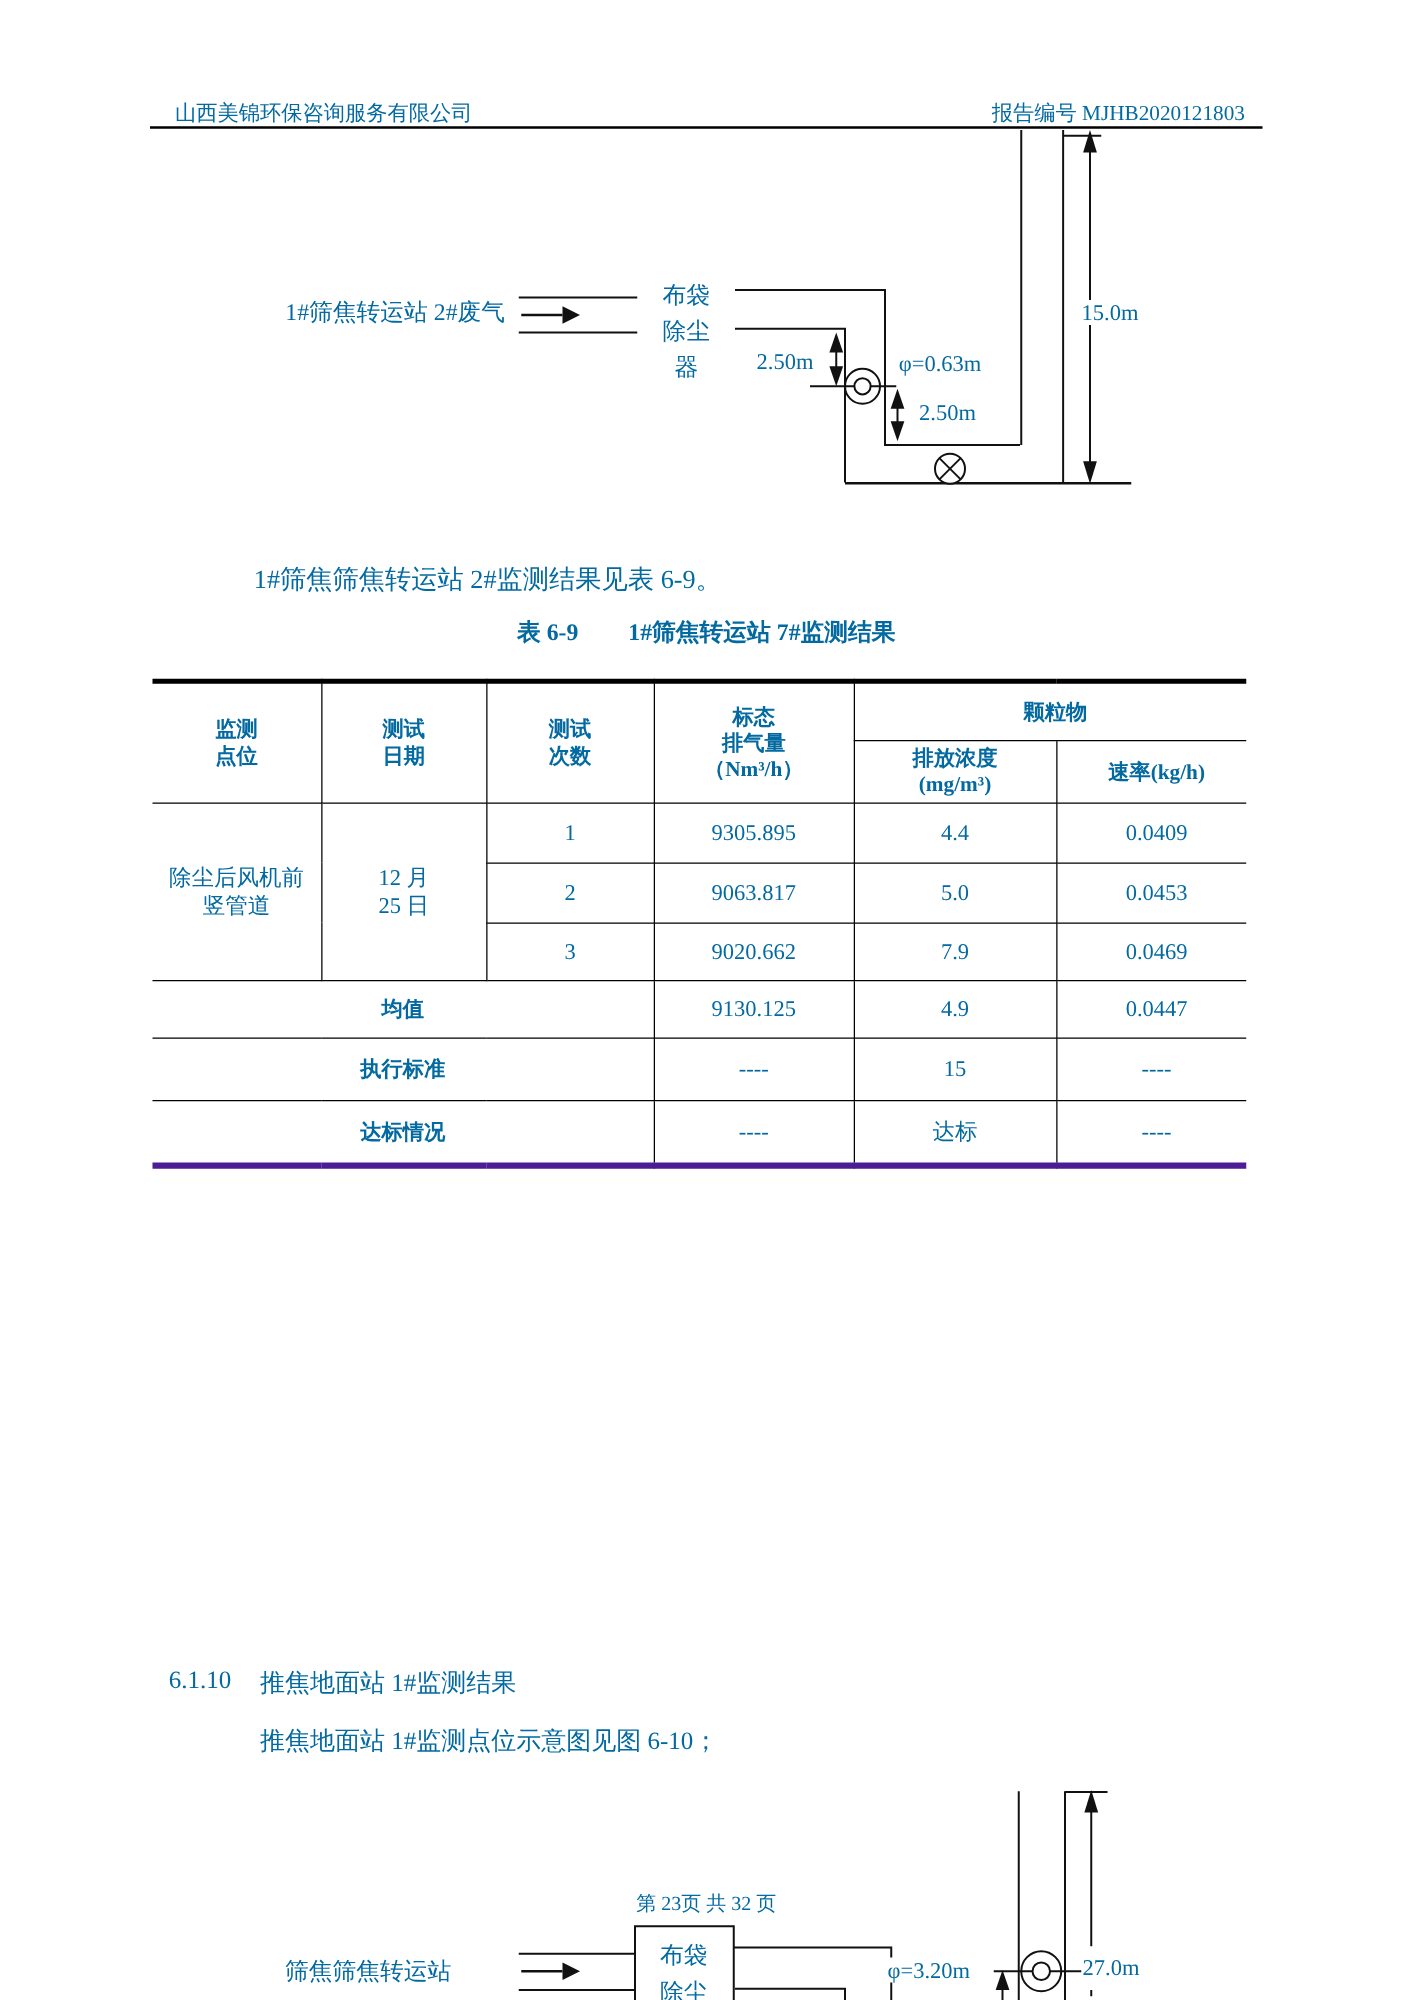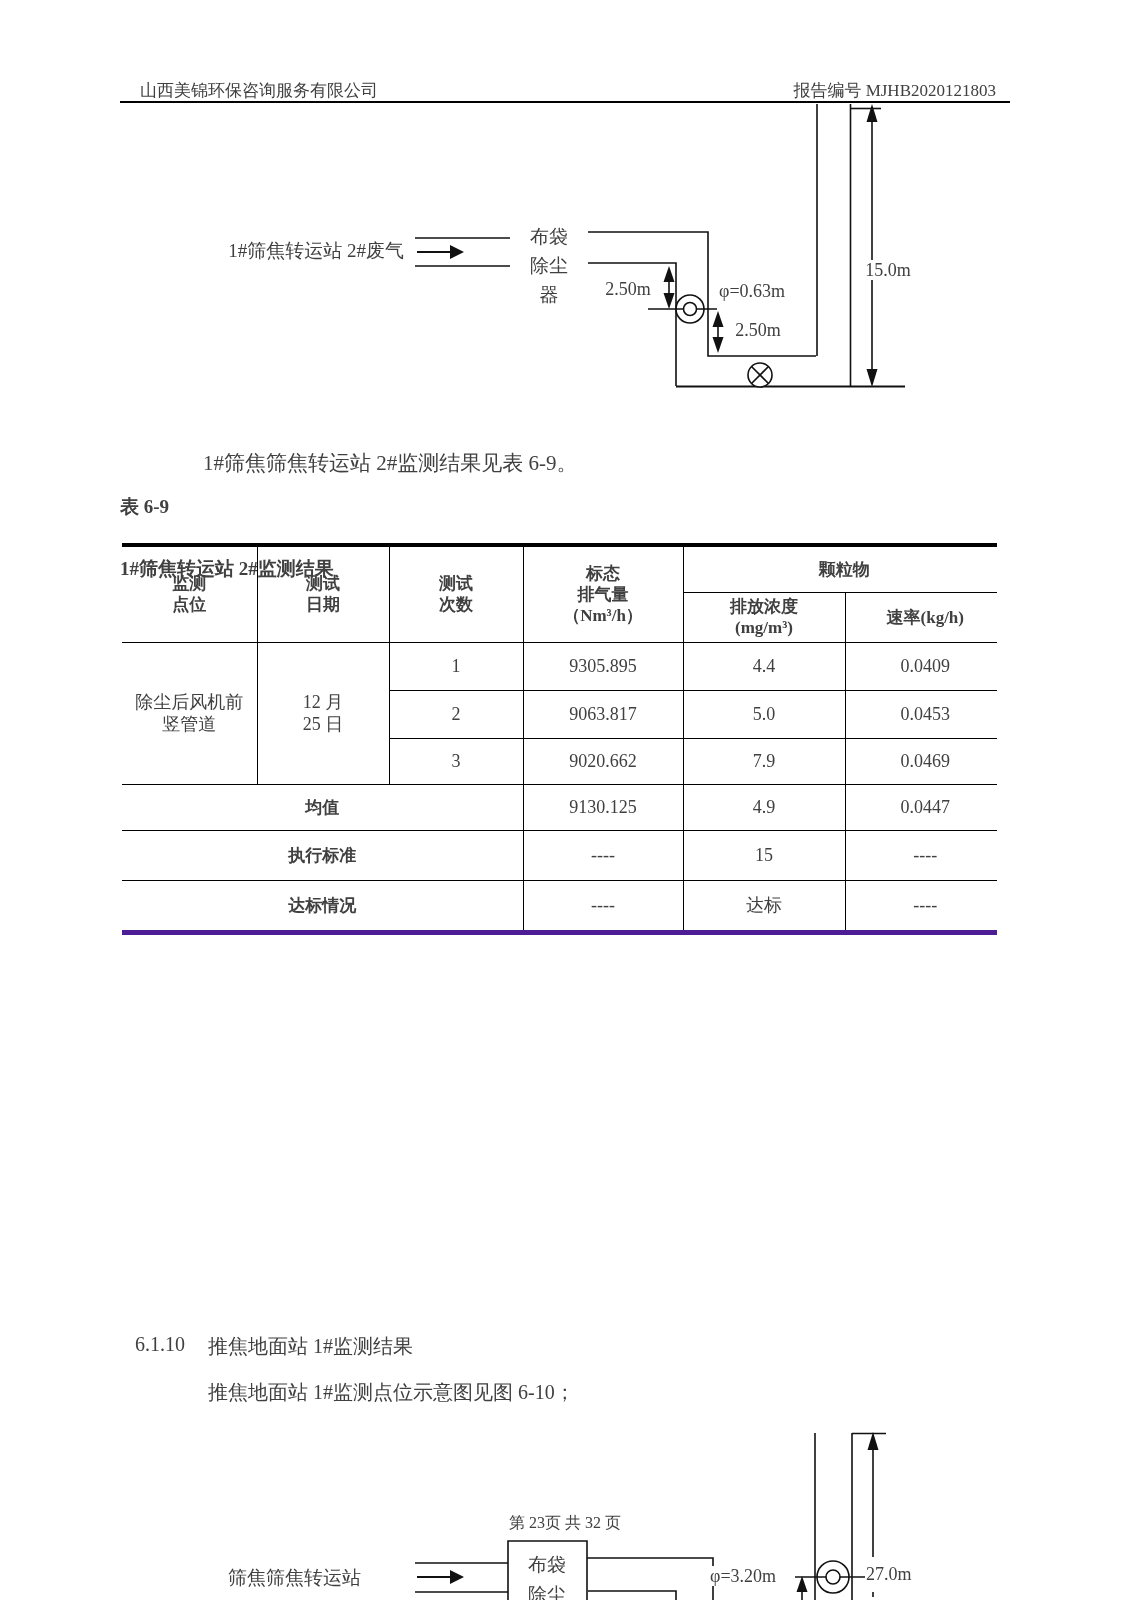--- a/index.html
+++ b/index.html
@@ -1,19 +1,19 @@
 <!DOCTYPE html>
 <html><head>
 <meta charset="utf-8">
 <style>
   * { margin:0; padding:0; box-sizing:border-box; }
   html,body { background:#e8e8e8; }
   .page {
     position:relative; width:1131px; height:1600px; margin:0 auto;
-    background:#ffffff; overflow:hidden; color:#404040;
+    background:#ffffff; overflow:hidden; color:#0369a1;
     font-family:"Liberation Serif","DejaVu Serif",serif;
   }
   .abs { position:absolute; }
   .pl { white-space:pre-line; }
   .ctr { text-align:center; }
   .hdr-text { font-size:17px; line-height:20px; }
   .hdr-rule { left:120px; top:101px; width:890px; border-top:2px solid #000; }
   .dia-label { font-size:19px; line-height:21px; }
   .dim-label { font-size:18px; line-height:20px; background:#fff; }
   .caption { left:120px; width:890px; display:flex; justify-content:center; gap:40px;
@@ -73,28 +73,28 @@
     <line x1="768.5" y1="366.5" x2="751.5" y2="383.5"></line>
   </svg>
 
   <div class="abs dia-label" style="left:200px; top:240px; width:204px; text-align:right;">1#筛焦转运站 2#废气</div>
   <div class="abs dia-label pl ctr" style="left:512px; top:222px; width:74px; line-height:29px;">布袋
 除尘
 器</div>
   <div class="abs dim-label ctr" style="left:598px; top:279px; width:60px;">2.50m</div>
   <div class="abs dim-label" style="left:719px; top:281px;">φ=0.63m</div>
   <div class="abs dim-label ctr" style="left:728px; top:320px; width:60px;">2.50m</div>
-  <div class="abs dim-label ctr" style="left:859px; top:240px; width:58px;margin-top:20px;">15.0m</div>
+  <div class="abs dim-label ctr" style="left:859px; top:240px; width:58px;">15.0m</div>
 
 
   <div class="abs body-par" style="left:203px; top:450px;">1#筛焦筛焦转运站 2#监测结果见表 6-9。</div>
 
-  <div class="abs caption" style="top:496px;flex-direction:column;">
+  <div class="abs caption" style="top:496px;">
     <span>表 6-9</span>
-    <span>1#筛焦转运站 2#监测结果</span>
+    <span>1#筛焦转运站 7#监测结果</span>
   </div>
 
   <table class="mtable">
     <colgroup>
       <col style="width:135px">
         <col style="width:132px">
         <col style="width:134px">
       <col style="width:160px">
         <col style="width:162px">
         <col style="width:152px">

